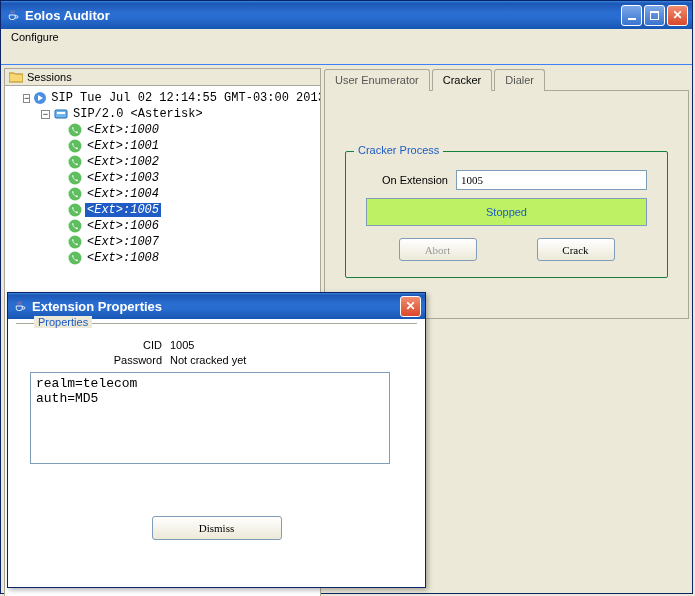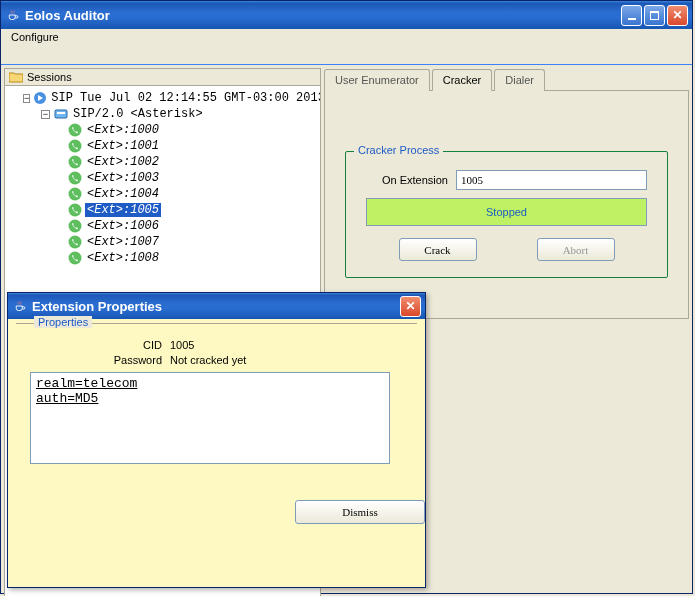--- a/index.html
+++ b/index.html
@@ -42,31 +42,31 @@
 .fieldset { border: 1px solid #15803d; border-radius: 2px; padding: 18px 20px 16px; position: relative; margin-top: 40px; }
 .fieldset-legend { position: absolute; top: -8px; left: 8px; background: #ece9d8; padding: 0 4px; color: #1e5bc5; font-size: 11px; }
 .form-row { display: flex; align-items: center; margin-bottom: 8px; }
 .form-label { width: 90px; text-align: right; padding-right: 8px; }
 .text-input { flex: 1; height: 20px; border: 1px solid #7f9db9; padding: 2px 4px; font-family: Tahoma; font-size: 11px; background: #fff; }
 .status-bar { height: 28px; border: 1px solid #7f9db9; background: #bef264; display: flex; align-items: center; justify-content: center; color: #1e5bc5; margin-bottom: 12px; }
 .btn-row { display: flex; gap: 60px; justify-content: center; }
 .btn { width: 78px; height: 23px; border: 1px solid #7f9db9; background: linear-gradient(to bottom, #fff, #ece9d8); border-radius: 3px; cursor: pointer; font-size: 11px; font-family: Tahoma; }
 .btn:disabled { color: #999; }
 
-.dialog { position: absolute; left: 6px; top: 291px; width: 419px; height: 296px; border: 1px solid #0a246a; background: #fef9c3; box-shadow: 2px 2px 5px rgba(0,0,0,0.3); }
+.dialog { position: absolute; left: 6px; top: 291px; width: 419px; height: 296px; border: 1px solid #0a246a; background: #ffffff; box-shadow: 2px 2px 5px rgba(0,0,0,0.3); }
 .dialog .titlebar { height: 26px; }
 .props-fieldset { margin: 4px 8px; border: 1px solid #aca899; padding: 6px 0 8px; border-left:none; border-right:none; border-bottom:none; position: relative; }
 .props-legend { position: absolute; top: -8px; left: 4px; background: #ece9d8; padding: 0 4px; color: #1e5bc5; margin-left: 14px; }
 .props-body { padding: 6px 14px; }
 .kv-row { display: flex; margin: 3px 0; }
 .kv-label { width: 140px; text-align: right; padding-right: 8px; }
-.textarea { width: 360px; height: 92px; border: 1px solid #7f9db9; background: #fff; font-family: "Courier New", monospace; font-size: 13px; padding: 3px 5px; resize: none; display: block; margin: 6px 0; white-space: pre; overflow:auto;text-decoration:underline; }
+.textarea { width: 360px; height: 92px; border: 1px solid #7f9db9; background: #fff; font-family: "Courier New", monospace; font-size: 13px; padding: 3px 5px; resize: none; display: block; margin: 6px 0; white-space: pre; overflow:auto; }
 .checkbox-row { display: flex; align-items: center; gap: 5px; margin-top: 4px; color: #888; }
 .checkbox { width: 13px; height: 13px; border: 1px solid #bbb; background: #f5f5f5; }
-.dialog-btn-row { display: flex; justify-content: flex-end; margin-top: 16px; }
+.dialog-btn-row { display: flex; justify-content: center; margin-top: 32px; }
 .dialog-btn { width: 130px; height: 24px; border: 1px solid #7f9db9; background: linear-gradient(to bottom, #fff, #ece9d8); border-radius: 3px; cursor: pointer; font-size: 11px; font-family: Tahoma; }
 
 .folder-icon svg, .play-icon svg, .disk-icon svg, .phone-icon svg { display: block; }
 </style>
 </head>
 <body>
 
 <div class="window">
   <div class="titlebar">
     <span class="icon">
@@ -216,22 +216,22 @@
       </div>
       <div class="tab-content">
         <div class="fieldset">
           <div class="fieldset-legend">Cracker Process</div>
           <div class="form-row">
             <div class="form-label">On Extension</div>
             <input class="text-input" value="1005" style="">
           </div>
           <div class="status-bar">Stopped</div>
           <div class="btn-row">
+            <button class="btn" disabled="">Abort</button>
             <button class="btn">Crack</button>
-            <button class="btn" disabled="">Abort</button>
           </div>
         </div>
       </div>
     </div>
   </div>
 
   <div class="dialog">
     <div class="titlebar">
       <span class="icon">
         <svg class="coffee" viewBox="0 0 16 16">

